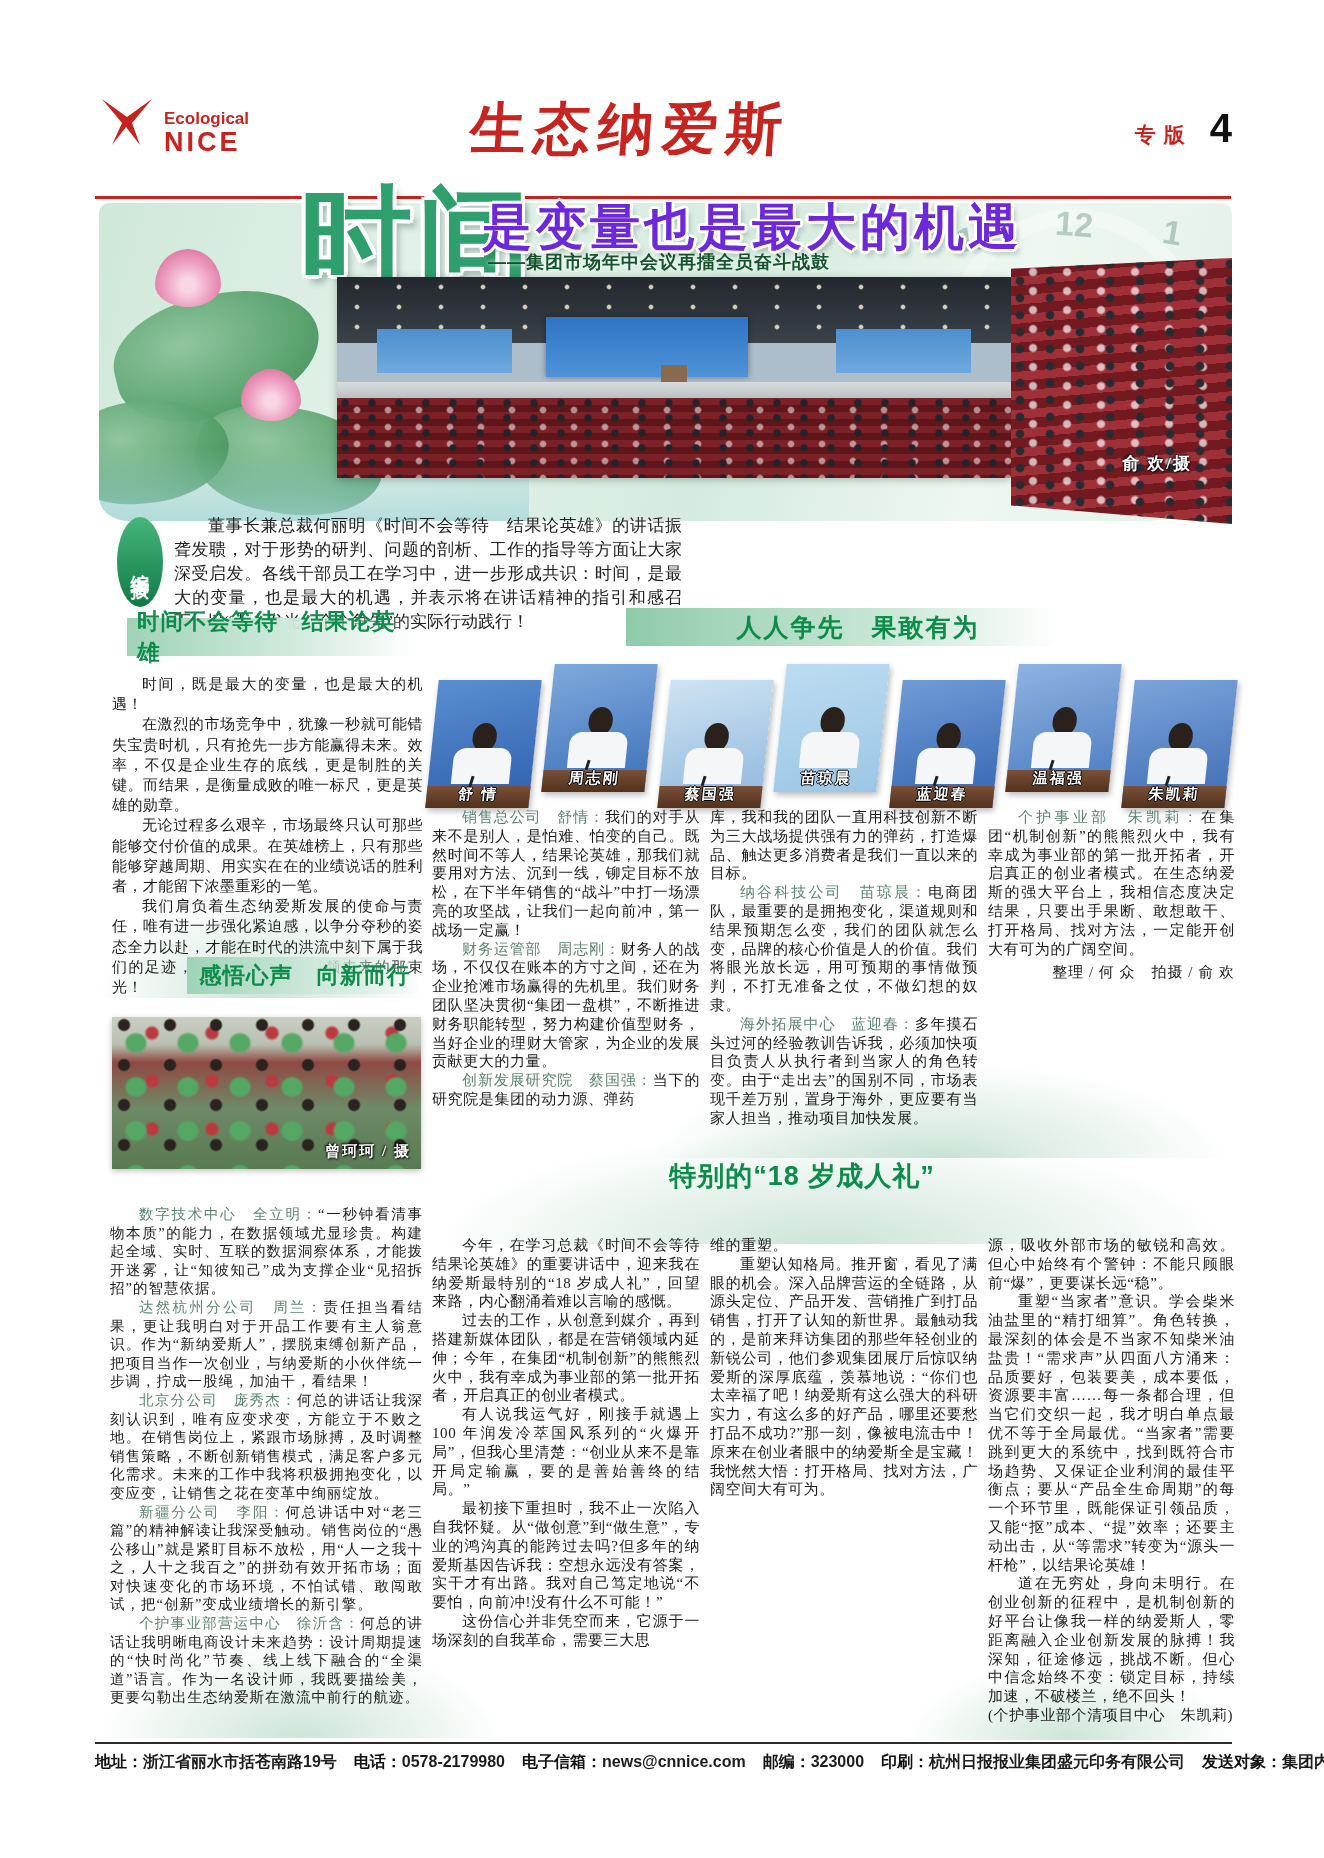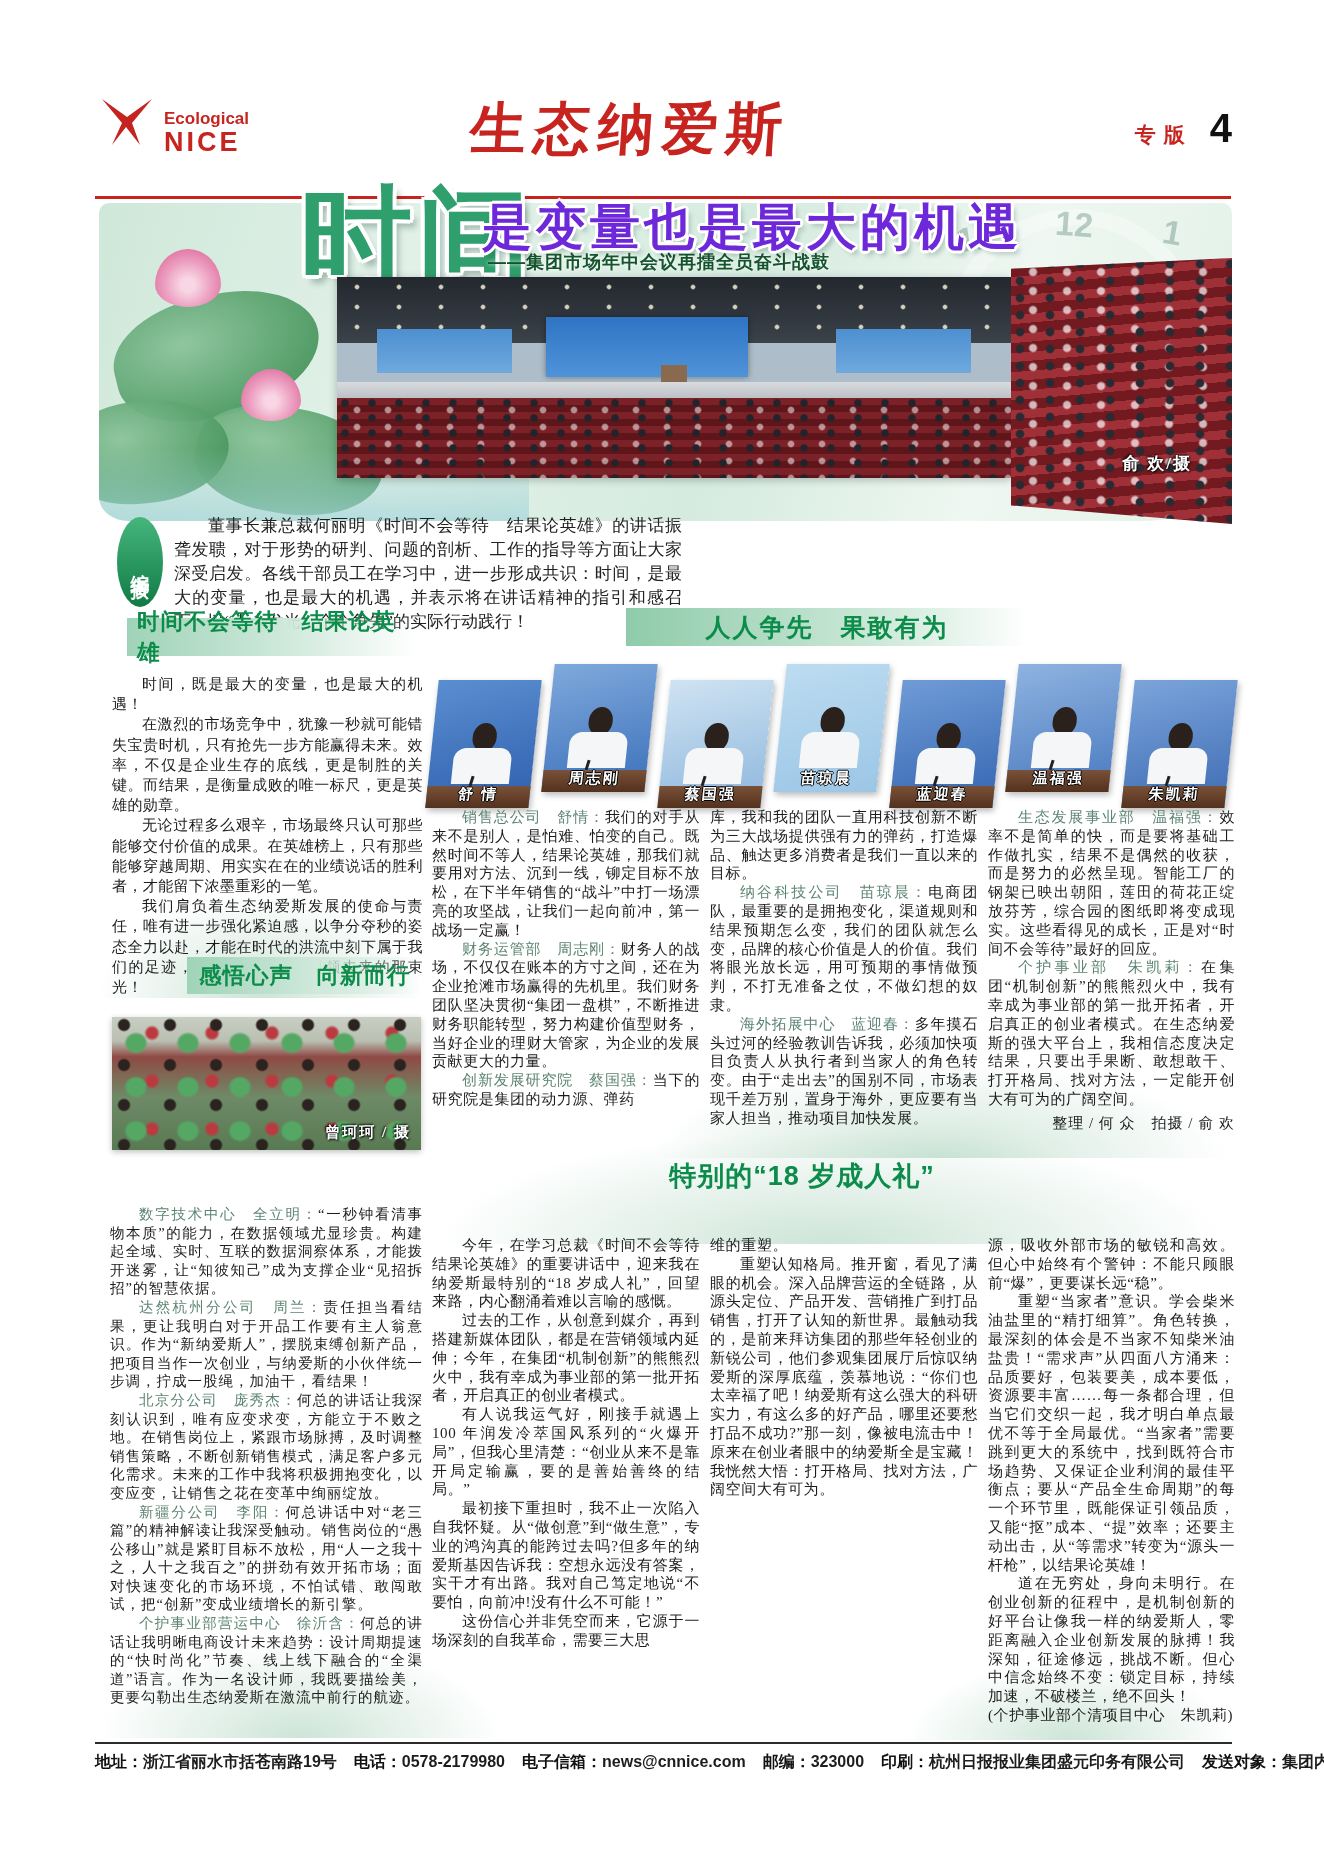--- a/index.html
+++ b/index.html
@@ -82,21 +82,21 @@
         background:linear-gradient(#46b67d,#10満);
         background:linear-gradient(#46b67d,#107a45);
         color:#fff;display:flex;align-items:center;justify-content:center;
         writing-mode:vertical-rl;text-orientation:upright;font-family:"Liberation Sans",sans-serif;
         font-size:19px;font-weight:700;letter-spacing:3px;}
   .ed-text{left:174px;top:514px;width:508px;font-size:17px;line-height:24px;text-align:justify;
         text-indent:2em;color:#222;}
 
   
   .h-box{display:flex;align-items:center;font-family:"Liberation Sans",sans-serif;font-weight:800;
-        color:#0c8c4a;background:linear-gradient(90deg,#9fd3b7 0%,#cfe9db 55%,rgba(255,255,255,0) 100%);}
+        color:#0c8c4a;background:linear-gradient(90deg,#9fd3b7 0%,#cfe9db 55%,rgba(255,255,255,0) 100%);padding-left:31px;}
   .hx1{left:127px;top:618px;width:280px;height:38px;font-size:22.5px;padding-left:10px;letter-spacing:1px;}
   .hx2{left:626px;top:608px;width:402px;height:38px;font-size:25px;justify-content:center;letter-spacing:2px;
        background:linear-gradient(90deg,#8fcbaa 0%,#c9e7d6 60%,rgba(255,255,255,0) 100%);}
   .hx3{left:187px;top:957px;width:222px;height:37px;font-size:22.5px;padding-left:12px;letter-spacing:1px;}
   .hx4{left:452px;top:1158px;width:700px;text-align:center;font-family:"Liberation Sans",sans-serif;
        font-weight:800;font-size:27px;color:#0c8c4a;letter-spacing:1px;}
 
   
   .serif-col p{margin:0;text-indent:2em;text-align:justify;}
   .serif-col p.cont{text-indent:0;}
@@ -105,21 +105,21 @@
   .refl-text{left:110px;top:1205px;width:313px;font-size:14.5px;line-height:18.6px;letter-spacing:1px;}
   .pcol{top:808px;font-size:15px;line-height:18.8px;letter-spacing:.6px;}
   .ccol{top:1236px;font-size:15px;line-height:18.8px;letter-spacing:.6px;}
   .c1{left:432px;width:268px;}
   .c2{left:710px;width:268px;}
   .c3{left:988px;width:247px;}
   .byline{margin-top:5px;text-align:right;letter-spacing:1px;}
   .sig{margin-top:2px;}
 
   
-  .refl-photo{left:112px;top:1017px;width:309px;height:133px;overflow:hidden;box-shadow:0 2px 6px rgba(0,0,0,.25);
+  .refl-photo{left:112px;top:1017px;width:309px;height:152px;overflow:hidden;box-shadow:0 2px 6px rgba(0,0,0,.25);
         background:radial-gradient(circle at 12px 8px,#2b2320 5px,transparent 7px),
                    radial-gradient(ellipse at 24px 26px,#55a864 9px,transparent 12px),
                    radial-gradient(circle at 40px 16px,#ba3a40 5px,transparent 8px),
                    linear-gradient(#c9cec2 0%,#b9c0b2 18%,#8f4a44 30%,#6e8a67 60%,#587a52 100%);
         background-size:46px 40px,52px 44px,60px 48px,auto;}
   .refl-credit{position:absolute;right:10px;bottom:8px;font-size:15px;font-weight:700;color:#fff;
         letter-spacing:2px;text-shadow:1px 1px 2px #000,-1px -1px 2px #000;}
 
   
   .speakers{left:432px;top:664px;width:808px;display:flex;gap:13px;}
@@ -300,21 +300,20 @@
     <p><span class="ld">销售总公司　舒情：</span><span>我们的对手从来不是别人，是怕难、怕变的自己。既然时间不等人，结果论英雄，那我们就要用对方法、沉到一线，铆定目标不放松，在下半年销售的“战斗”中打一场漂亮的攻坚战，让我们一起向前冲，第一战场一定赢！</span></p>
     <p><span class="ld">财务运管部　周志刚：</span><span>财务人的战场，不仅仅在账本的方寸之间，还在为企业抢滩市场赢得的先机里。我们财务团队坚决贯彻“集团一盘棋”，不断推进财务职能转型，努力构建价值型财务，当好企业的理财大管家，为企业的发展贡献更大的力量。</span></p>
     <p><span class="ld">创新发展研究院　蔡国强：</span><span>当下的研究院是集团的动力源、弹药</span></p>
   </div>
   <div class="abs serif-col pcol c2">
     <p class="cont"><span>库，我和我的团队一直用科技创新不断为三大战场提供强有力的弹药，打造爆品、触达更多消费者是我们一直以来的目标。</span></p>
     <p><span class="ld">纳谷科技公司　苗琼晨：</span><span>电商团队，最重要的是拥抱变化，渠道规则和结果预期怎么变，我们的团队就怎么变，品牌的核心价值是人的价值。我们将眼光放长远，用可预期的事情做预判，不打无准备之仗，不做幻想的奴隶。</span></p>
     <p><span class="ld">海外拓展中心　蓝迎春：</span><span>多年摸石头过河的经验教训告诉我，必须加快项目负责人从执行者到当家人的角色转变。由于“走出去”的国别不同，市场表现千差万别，置身于海外，更应要有当家人担当，推动项目加快发展。</span></p>
   </div>
   <div class="abs serif-col pcol c3">
-    <p><span class="ld">生态发展事业部　温福强：</span><span>效率不是简单的快，而是要将基础工作做扎实，结果不是偶然的收获，而是努力的必然呈现。智能工厂的钢架已映出朝阳，莲田的荷花正绽放芬芳，综合园的图纸即将变成现实。这些看得见的成长，正是对“时间不会等待”最好的回应。</span></p>
     <p><span class="ld">个护事业部　朱凯莉：</span><span>在集团“机制创新”的熊熊烈火中，我有幸成为事业部的第一批开拓者，开启真正的创业者模式。在生态纳爱斯的强大平台上，我相信态度决定结果，只要出手果断、敢想敢干、打开格局、找对方法，一定能开创大有可为的广阔空间。</span></p>
     <div class="byline">整理 / 何 众　拍摄 / 俞 欢</div>
   </div>
 
   <div class="abs hx4">特别的“18 岁成人礼”</div>
   <div class="abs serif-col ccol c1">
     <p>今年，在学习总裁《时间不会等待　结果论英雄》的重要讲话中，迎来我在纳爱斯最特别的“18 岁成人礼”，回望来路，内心翻涌着难以言喻的感慨。</p>
     <p>过去的工作，从创意到媒介，再到搭建新媒体团队，都是在营销领域内延伸；今年，在集团“机制创新”的熊熊烈火中，我有幸成为事业部的第一批开拓者，开启真正的创业者模式。</p>
     <p>有人说我运气好，刚接手就遇上 100 年润发冷萃国风系列的“火爆开局”，但我心里清楚：“创业从来不是靠开局定输赢，要的是善始善终的结局。”</p>
     <p>最初接下重担时，我不止一次陷入自我怀疑。从“做创意”到“做生意”，专业的鸿沟真的能跨过去吗?但多年的纳爱斯基因告诉我：空想永远没有答案，实干才有出路。我对自己笃定地说“不要怕，向前冲!没有什么不可能！”</p>

